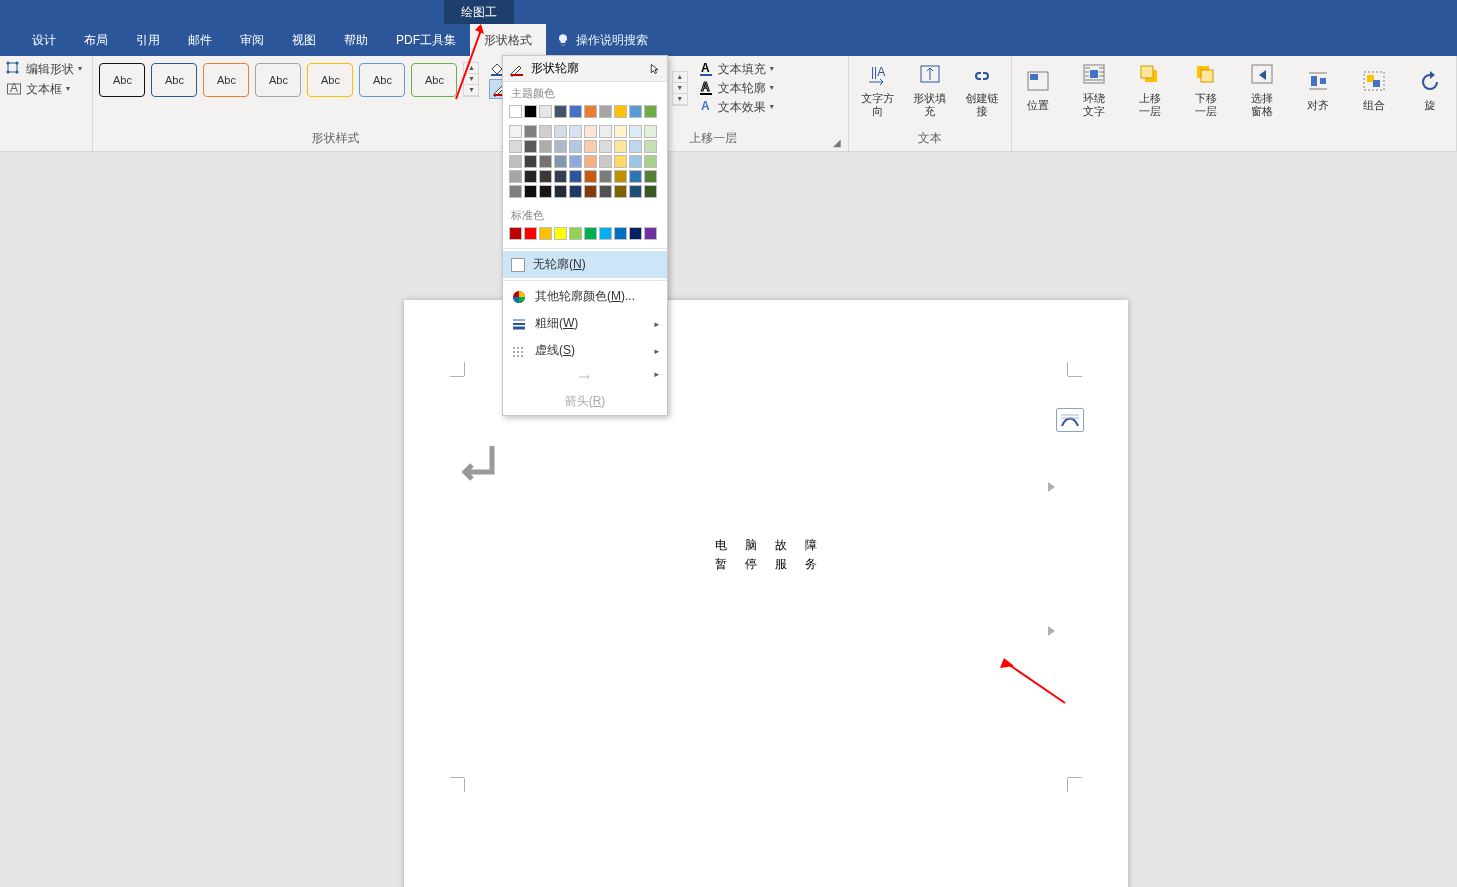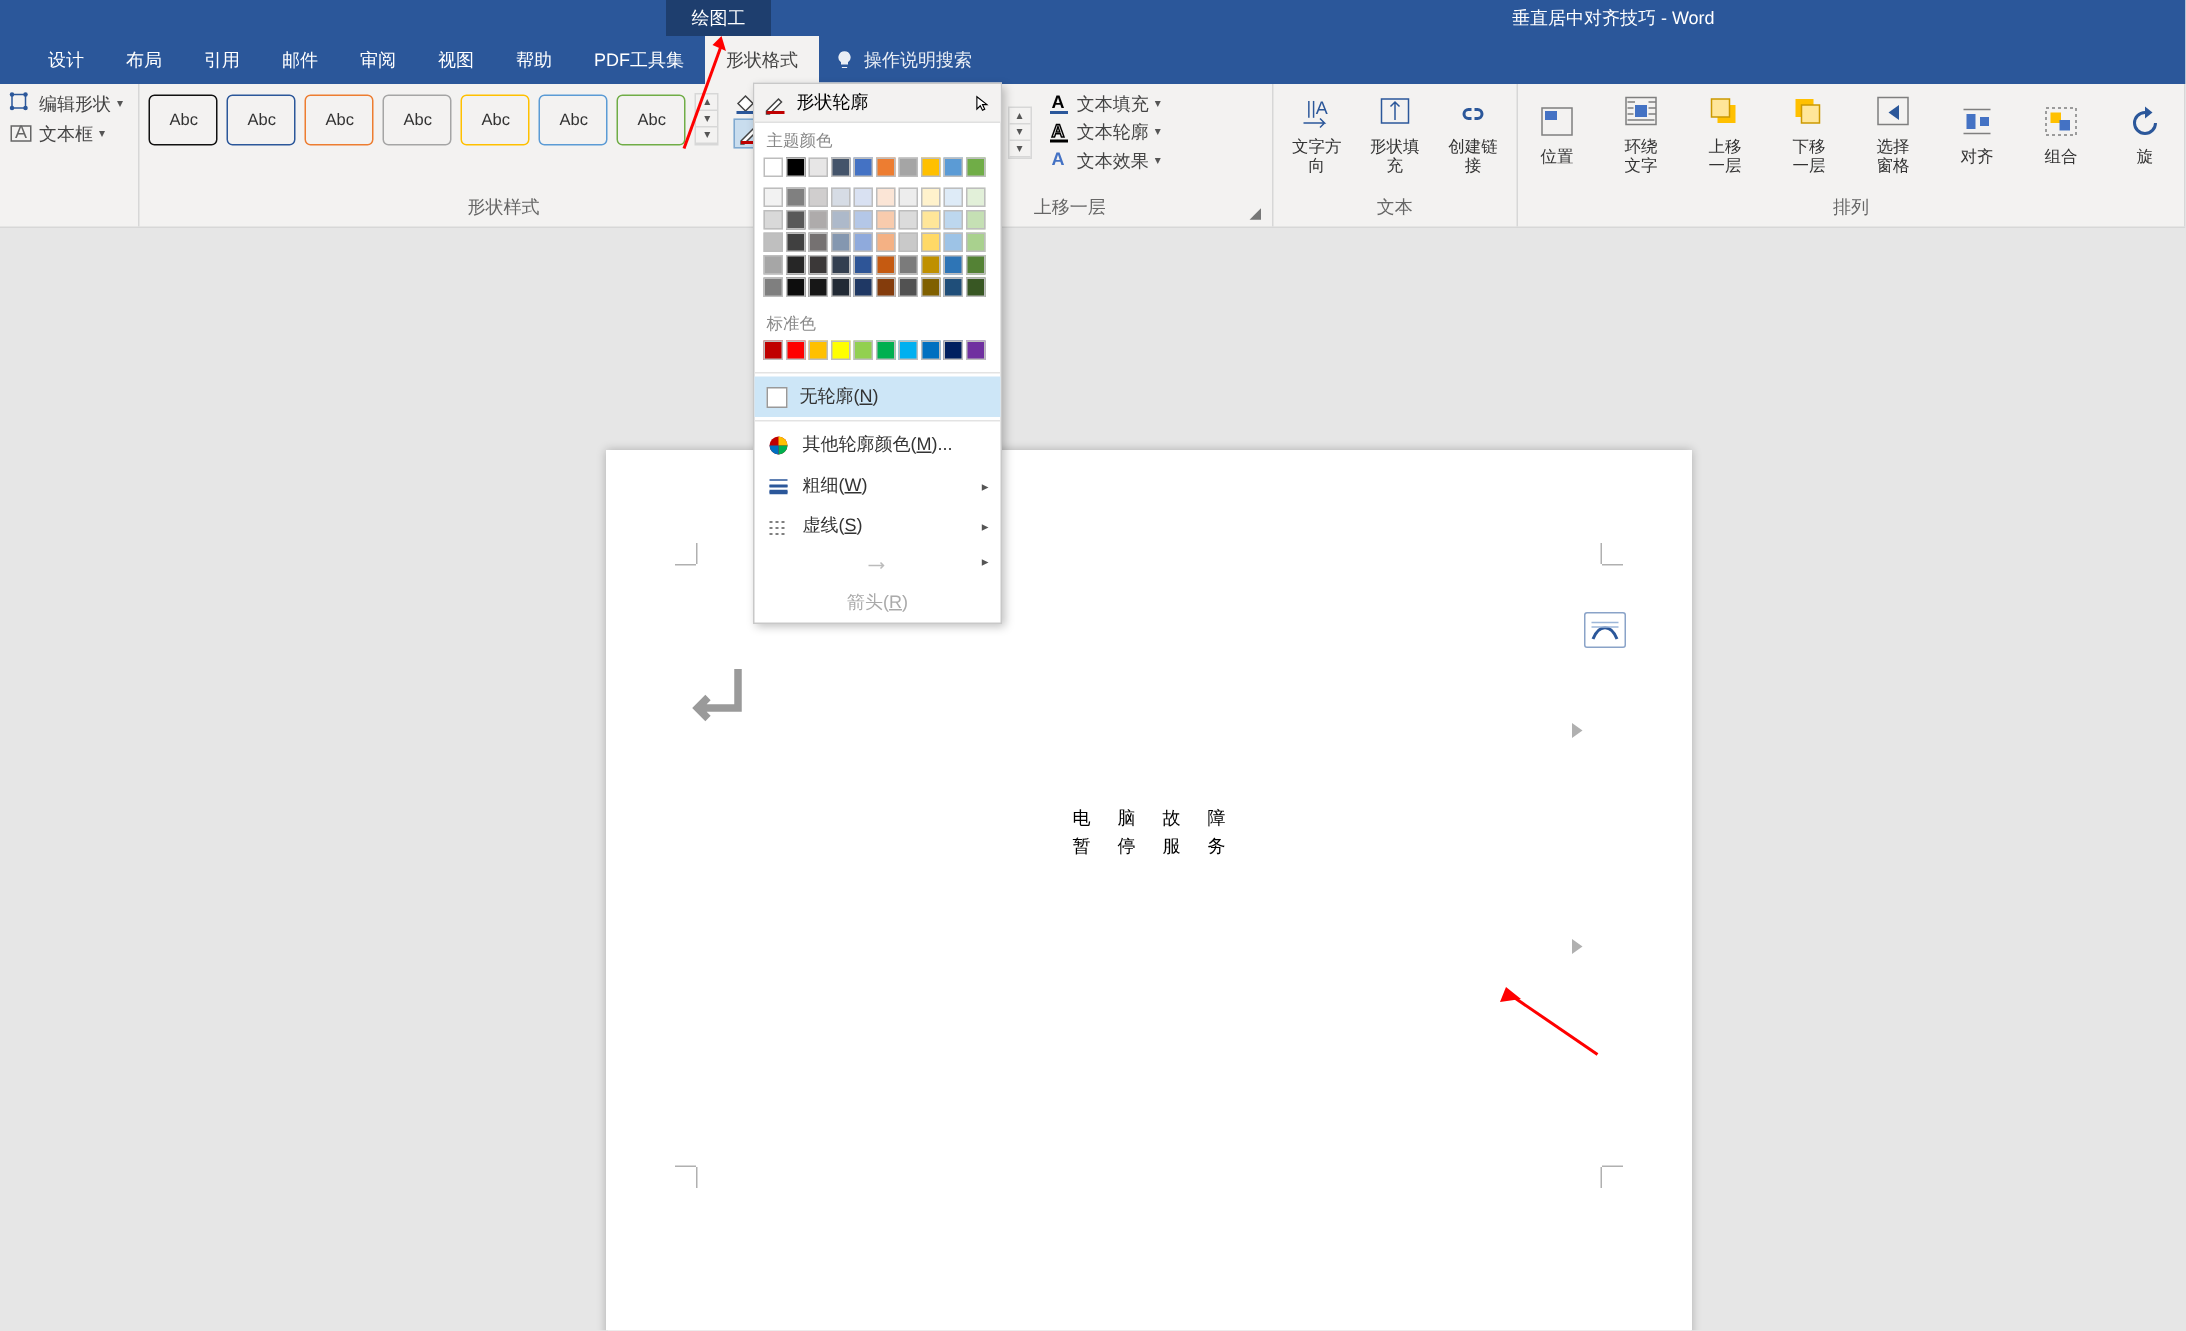--- a/index.html
+++ b/index.html
@@ -83,21 +83,20 @@
 
   .ico16{width:16px;height:16px;display:inline-block;}
 </style>
 </head>
 <body>
 
 <div class="app">
 
   <div class="titlecontext">
     <div class="context-tab">绘图工具</div>
-    <div class="doc-title">垂直居中对齐技巧 - Word</div>
   </div>
 
   <div class="tabrow">
     <div class="tab" style="margin-left:18px;">设计</div>
     <div class="tab">布局</div>
     <div class="tab">引用</div>
     <div class="tab">邮件</div>
     <div class="tab">审阅</div>
     <div class="tab">视图</div>
     <div class="tab">帮助</div>
@@ -297,21 +296,20 @@
             </svg>
             <span class="lbl">组合</span>
           </div>
         <div class="bigcmd">
             <svg width="26" height="28" viewBox="0 0 26 28">
               <path d="M13 5a8 8 0 108 8h-2a6 6 0 11-6-6v3l5-4-5-4z" fill="#2b579a"></path>
             </svg>
             <span class="lbl">旋</span>
           </div>
       </div>
-      <div class="caption"><span>排列</span></div>
     </div>
   </div>
 
   <div class="dropdown">
     <div class="drop-header">
       <svg class="ico16" viewBox="0 0 16 16">
           <path d="M2 13l8-8 2 2-8 8H2z" fill="#fff" stroke="#444"></path>
           <rect x="2" y="13" width="12" height="2" fill="#c00000"></rect>
         </svg>
       <span>形状轮廓</span>

